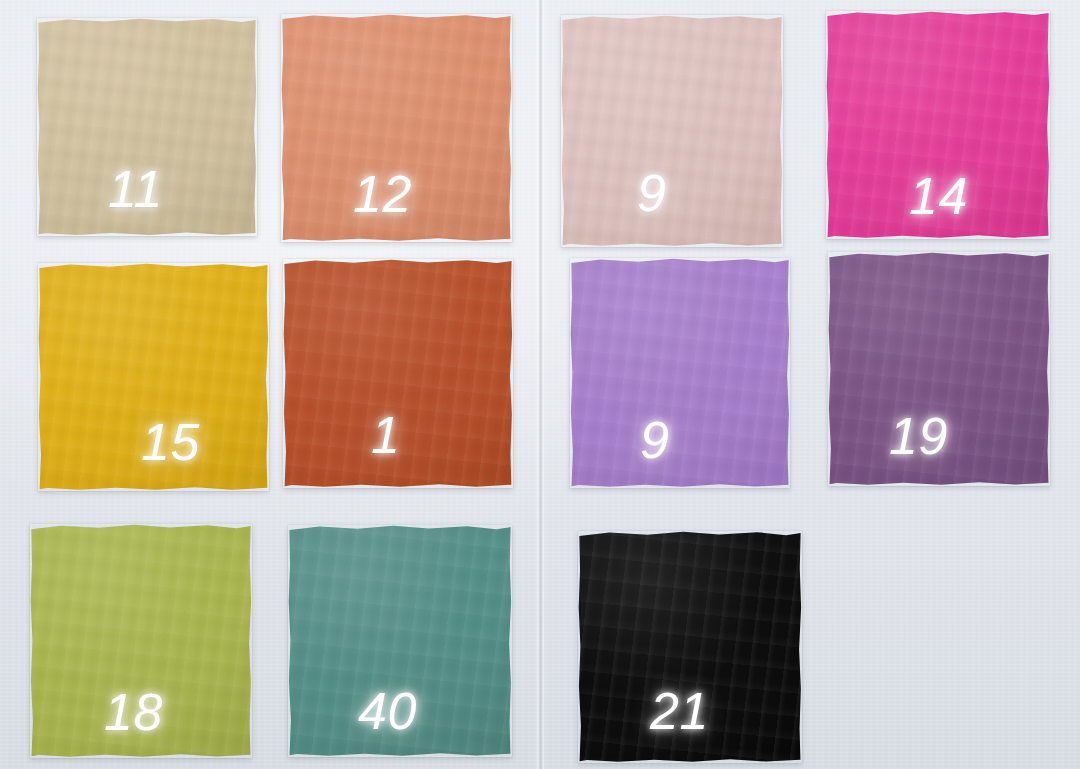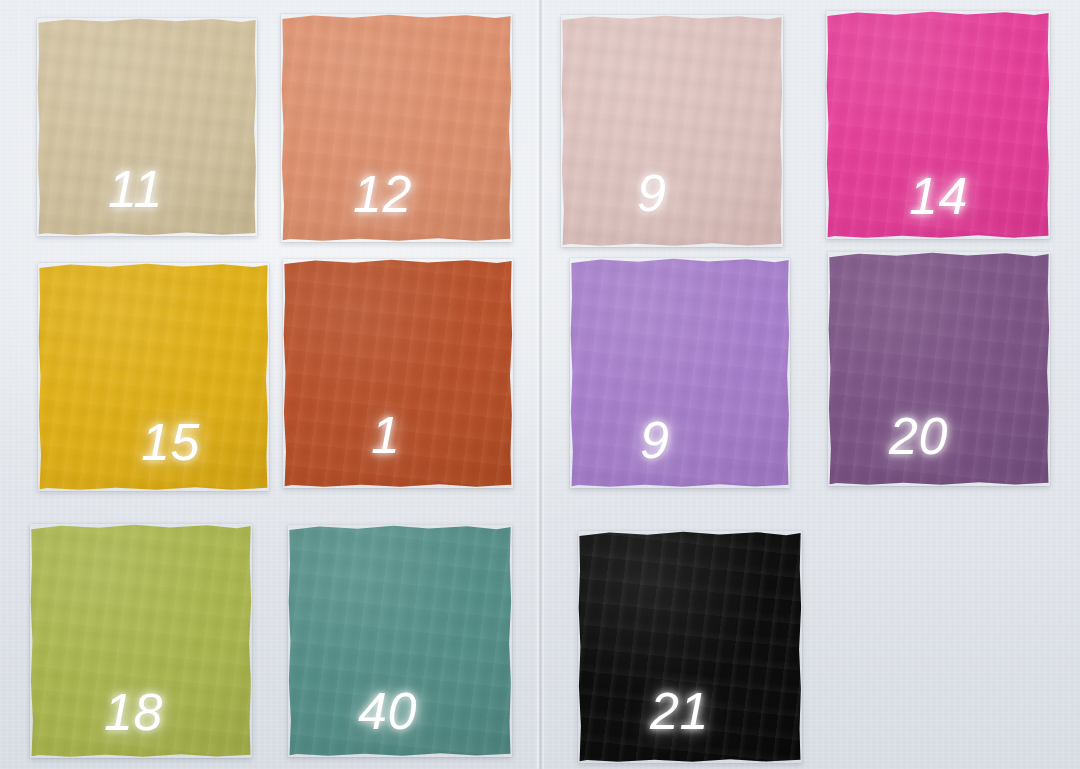--- a/index.html
+++ b/index.html
@@ -134,21 +134,21 @@
         <div class="cloth" style="background: radial-gradient(120% 110% at 30% 25%, rgb(185, 82, 44) 0%, rgb(185, 82, 44) 55%, rgb(168, 71, 31) 100%);"></div>
       </div>
       <div class="swatch-label" style="left: 371px; top: 409px; color: rgb(255, 255, 255);">1</div>
       <div class="swatch" style="left: 570px; top: 258px; width: 220px; height: 230px;">
         <div class="cloth" style="background: radial-gradient(120% 110% at 30% 25%, rgb(168, 129, 205) 0%, rgb(168, 129, 205) 55%, rgb(155, 115, 193) 100%);"></div>
       </div>
       <div class="swatch-label" style="left: 640px; top: 414px; color: rgb(255, 255, 255);">9</div>
       <div class="swatch" style="left: 828px; top: 252px; width: 222px; height: 234px;">
         <div class="cloth" style="background: radial-gradient(120% 110% at 30% 25%, rgb(125, 86, 135) 0%, rgb(125, 86, 135) 55%, rgb(111, 74, 121) 100%);"></div>
       </div>
-      <div class="swatch-label" style="left: 889px; top: 410px; color: rgb(255, 255, 255);">20</div>
+      <div class="swatch-label" style="left: 889px; top: 410px; color: rgb(255, 255, 255);">19</div>
       <div class="swatch" style="left: 30px; top: 524px; width: 222px; height: 234px;">
         <div class="cloth" style="background: radial-gradient(120% 110% at 30% 25%, rgb(171, 183, 80) 0%, rgb(171, 183, 80) 55%, rgb(157, 168, 69) 100%);"></div>
       </div>
       <div class="swatch-label" style="left: 104px; top: 686px; color: rgb(255, 255, 255);">18</div>
       <div class="swatch" style="left: 288px; top: 525px; width: 224px; height: 232px;">
         <div class="cloth" style="background: radial-gradient(120% 110% at 30% 25%, rgb(86, 144, 137) 0%, rgb(86, 144, 137) 55%, rgb(74, 130, 123) 100%);"></div>
       </div>
       <div class="swatch-label" style="left: 358px; top: 685px; color: rgb(255, 255, 255);">40</div>
       <div class="swatch" style="left: 578px; top: 531px; width: 224px; height: 232px;">
         <div class="cloth" style="background: radial-gradient(120% 110% at 30% 25%, rgb(14, 14, 14) 0%, rgb(14, 14, 14) 55%, rgb(7, 7, 7) 100%);"></div>

